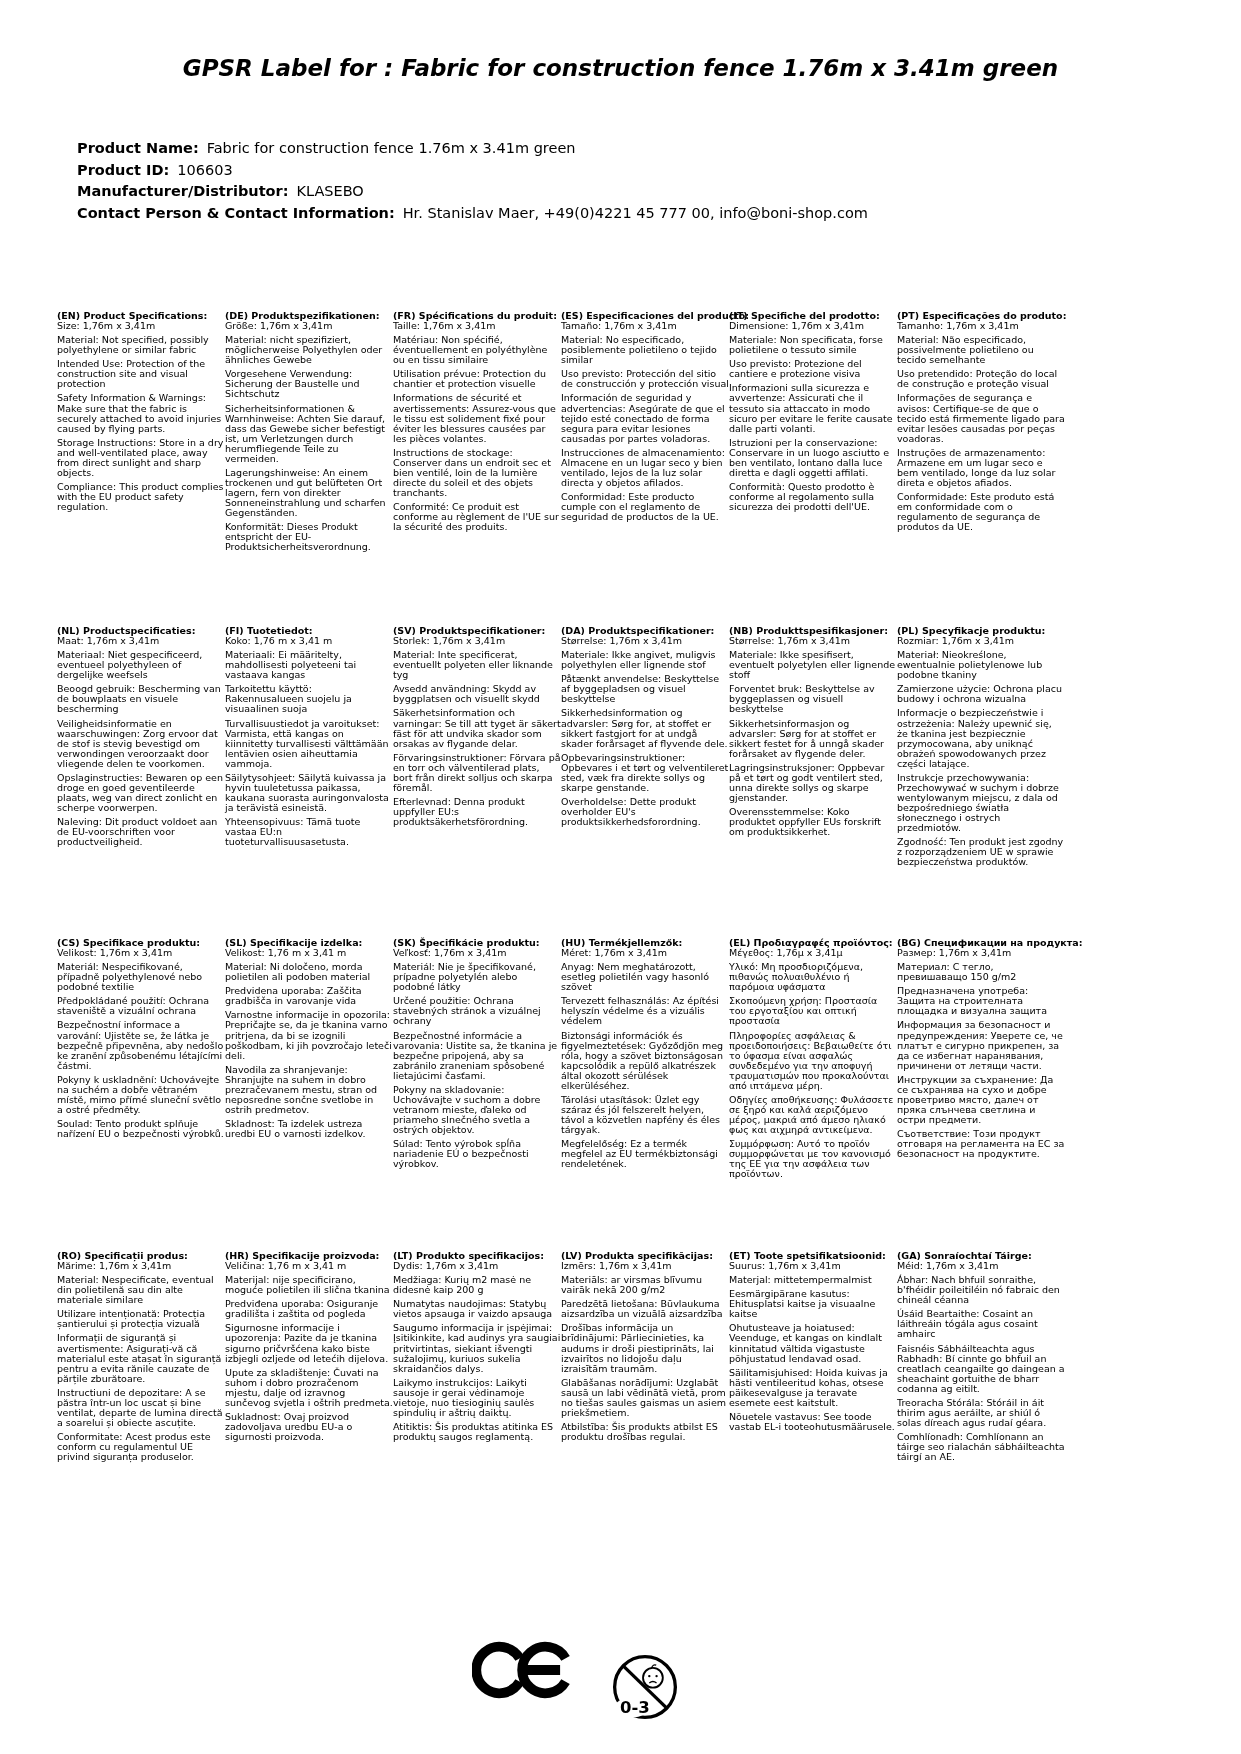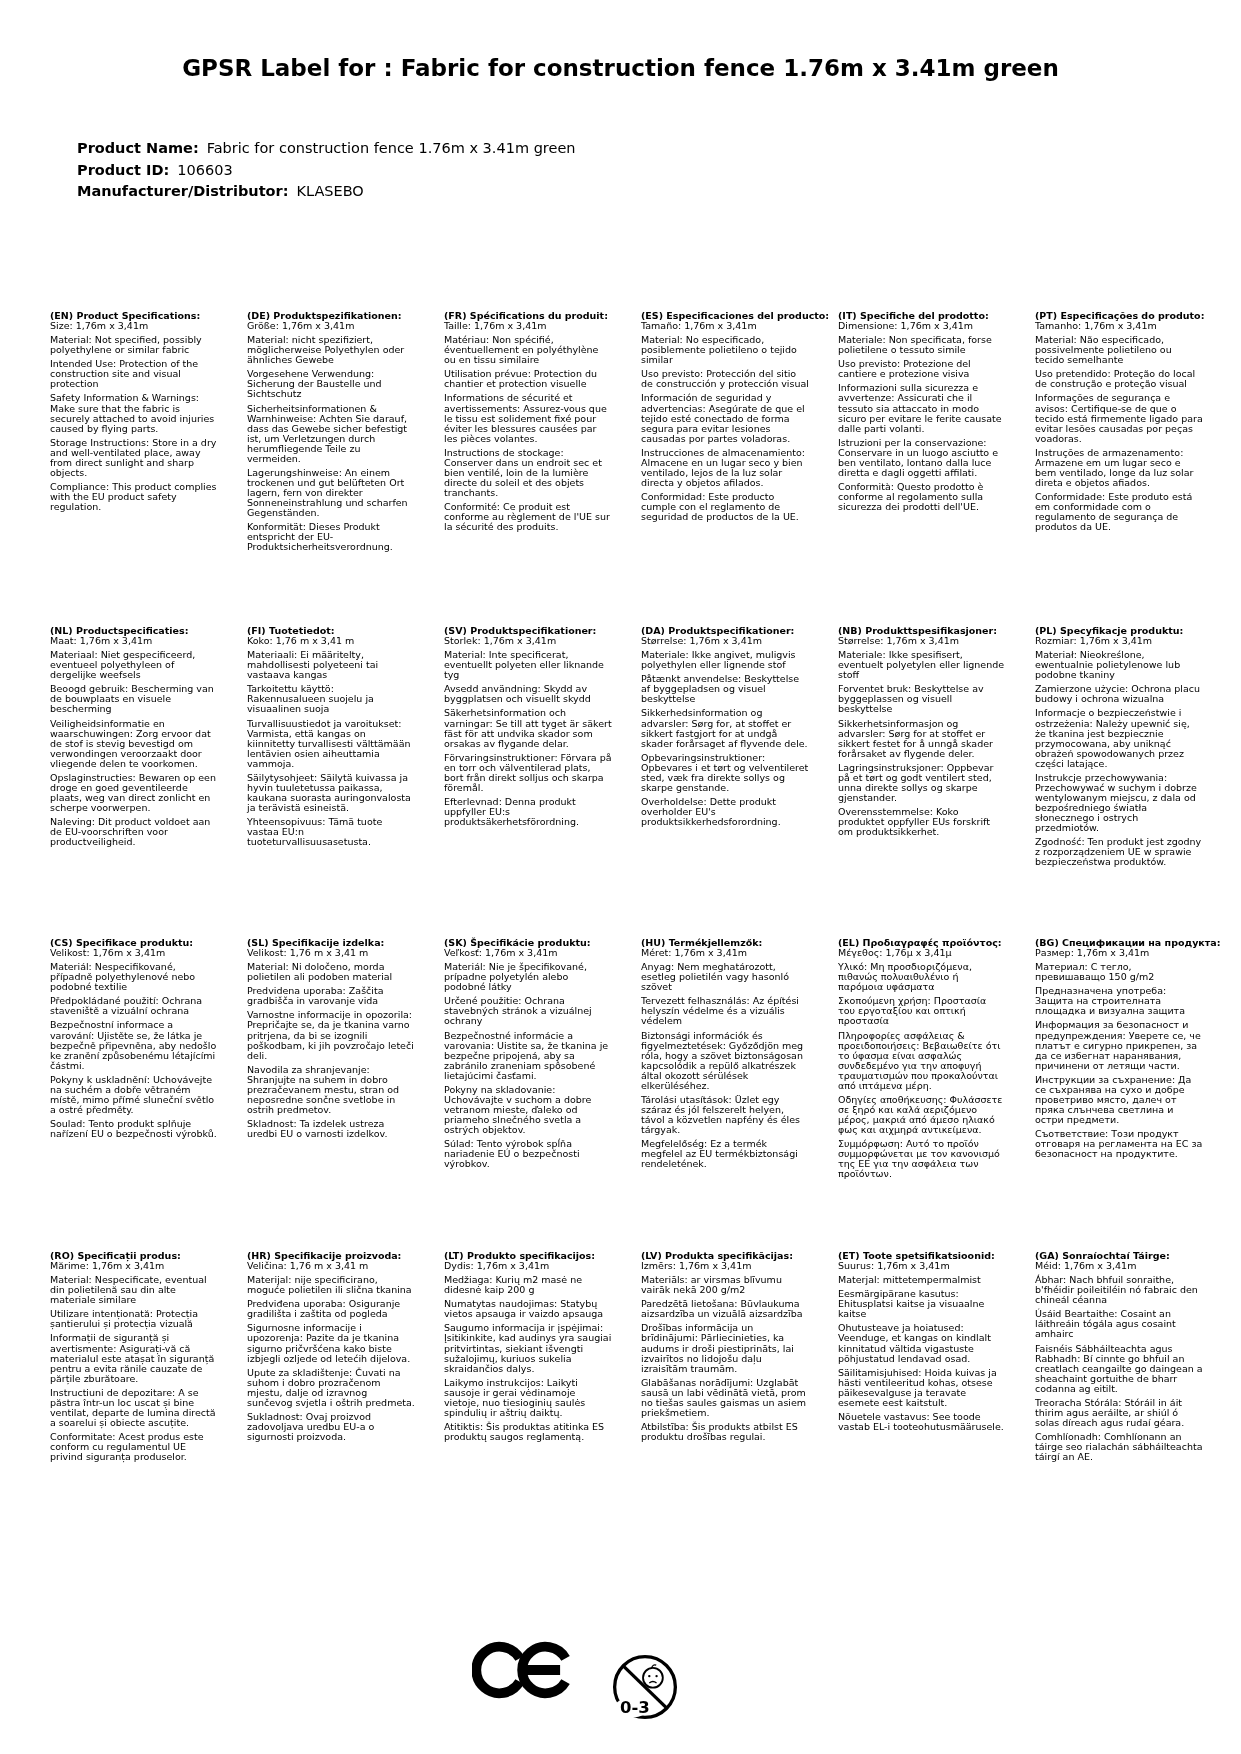--- a/index.html
+++ b/index.html
@@ -1,44 +1,45 @@
 <!DOCTYPE html>
 <html><head>
 <meta charset="utf-8">
 <style>
   html,body{margin:0;padding:0;background:#fff;}
   .page{position:relative;width:1241px;height:1754px;background:#fff;color:#000;
         font-family:"DejaVu Sans",sans-serif;overflow:hidden;}
   .title{position:absolute;top:55px;left:0;width:100%;text-align:center;
-         font-size:23px;font-weight:bold;margin:0;}
+         font-size:23px;font-weight:bold;margin:0;font-style:italic;}
   .pi{position:absolute;left:77px;top:138px;font-size:14.5px;line-height:21.5px;}
   .pi-row{white-space:nowrap;}
   .pi-label{font-weight:bold;}
   .pi-value{margin-left:8px;}
-  .grid{position:absolute;left:50px;top:311px;display:grid;
-        grid-template-columns:repeat(6,168px);column-gap:29px;
+  .grid{position:absolute;left:57px;top:311px;display:grid;
+        grid-template-columns:repeat(6,168px);
         grid-template-rows:315px 312px 313px auto;}
   .block{font-size:9.5px;line-height:1.06;}
   .block .heading{font-size:9.5px;font-weight:bold;margin:0;white-space:nowrap;}
   .block .size-line{margin:0;}
   .block .para{margin:4px 0 0 0;}
   .ce-icon{position:absolute;left:472px;top:1638px;width:104px;height:64px;}
   .age-icon{position:absolute;left:612px;top:1654px;width:66px;height:66px;}
 </style>
 </head>
 <body>
 
 <div class="page">
 
   <h1 class="title">GPSR Label for : Fabric for construction fence 1.76m x 3.41m green</h1>
 
   <div class="pi" id="product-info">
       <div class="pi-row"><span class="pi-label">Product Name:</span><span class="pi-value">Fabric for construction fence 1.76m x 3.41m green</span></div>
       <div class="pi-row"><span class="pi-label">Product ID:</span><span class="pi-value">106603</span></div>
       <div class="pi-row"><span class="pi-label">Manufacturer/Distributor:</span><span class="pi-value">KLASEBO</span></div>
+      <div class="pi-row"><span class="pi-label">Contact Person &amp; Contact Information:</span><span class="pi-value">Hr. Stanislav Maer, +49(0)4221 45 777 00, info@boni-shop.com</span></div>
     </div>
 
   <div class="grid" id="blocks-grid">
       <div class="block">
         <h3 class="heading">(EN) Product Specifications:</h3>
         <div class="size-line">Size: 1,76m x 3,41m</div>
         <p class="para">Material: Not specified, possibly polyethylene or similar fabric</p>
         <p class="para">Intended Use: Protection of the construction site and visual protection</p>
         <p class="para">Safety Information &amp; Warnings: Make sure that the fabric is securely attached to avoid injuries caused by flying parts.</p>
         <p class="para">Storage Instructions: Store in a dry and well-ventilated place, away from direct sunlight and sharp objects.</p>

